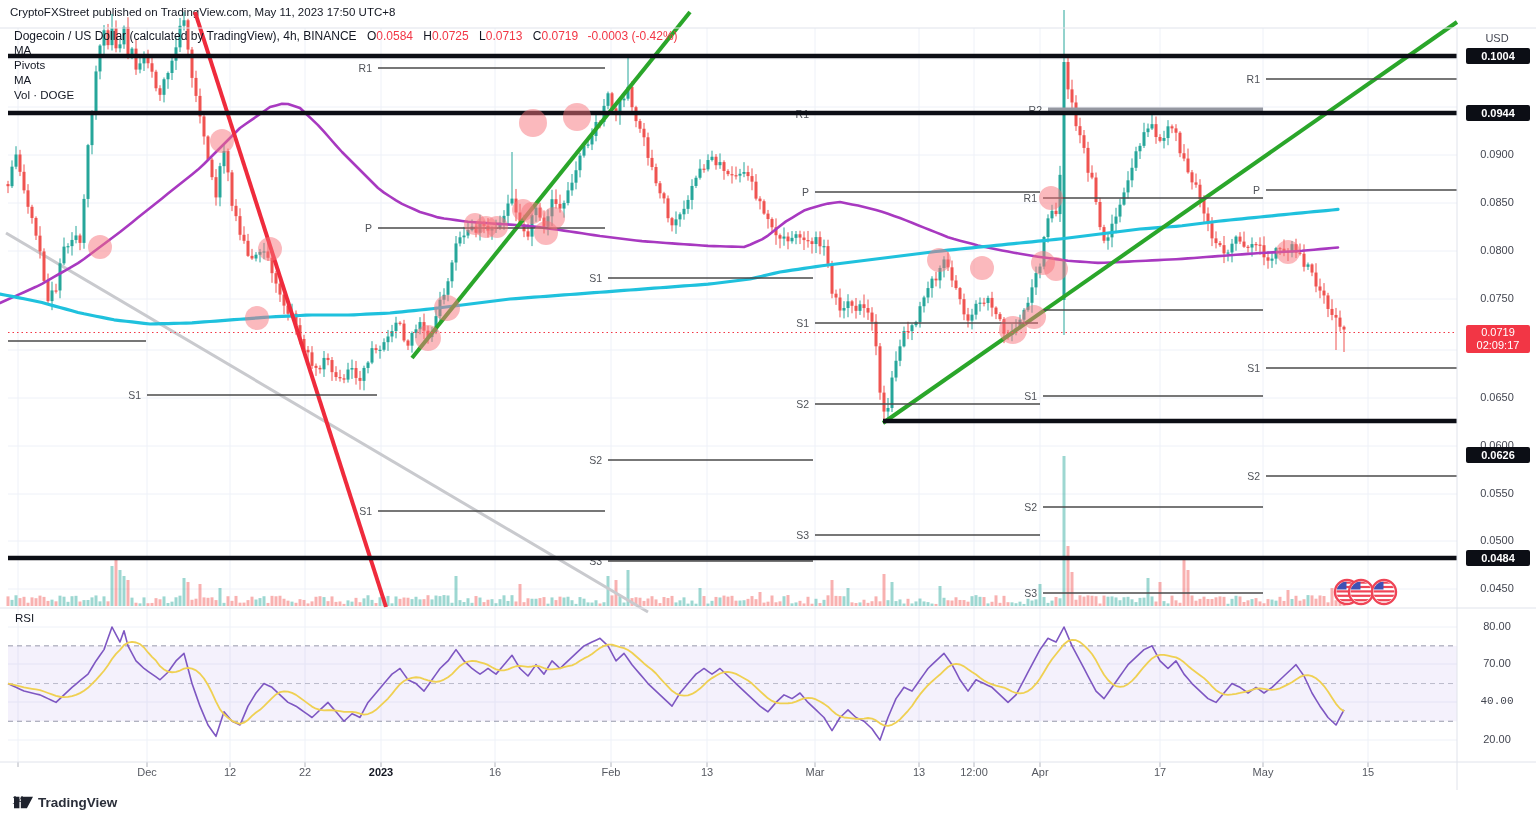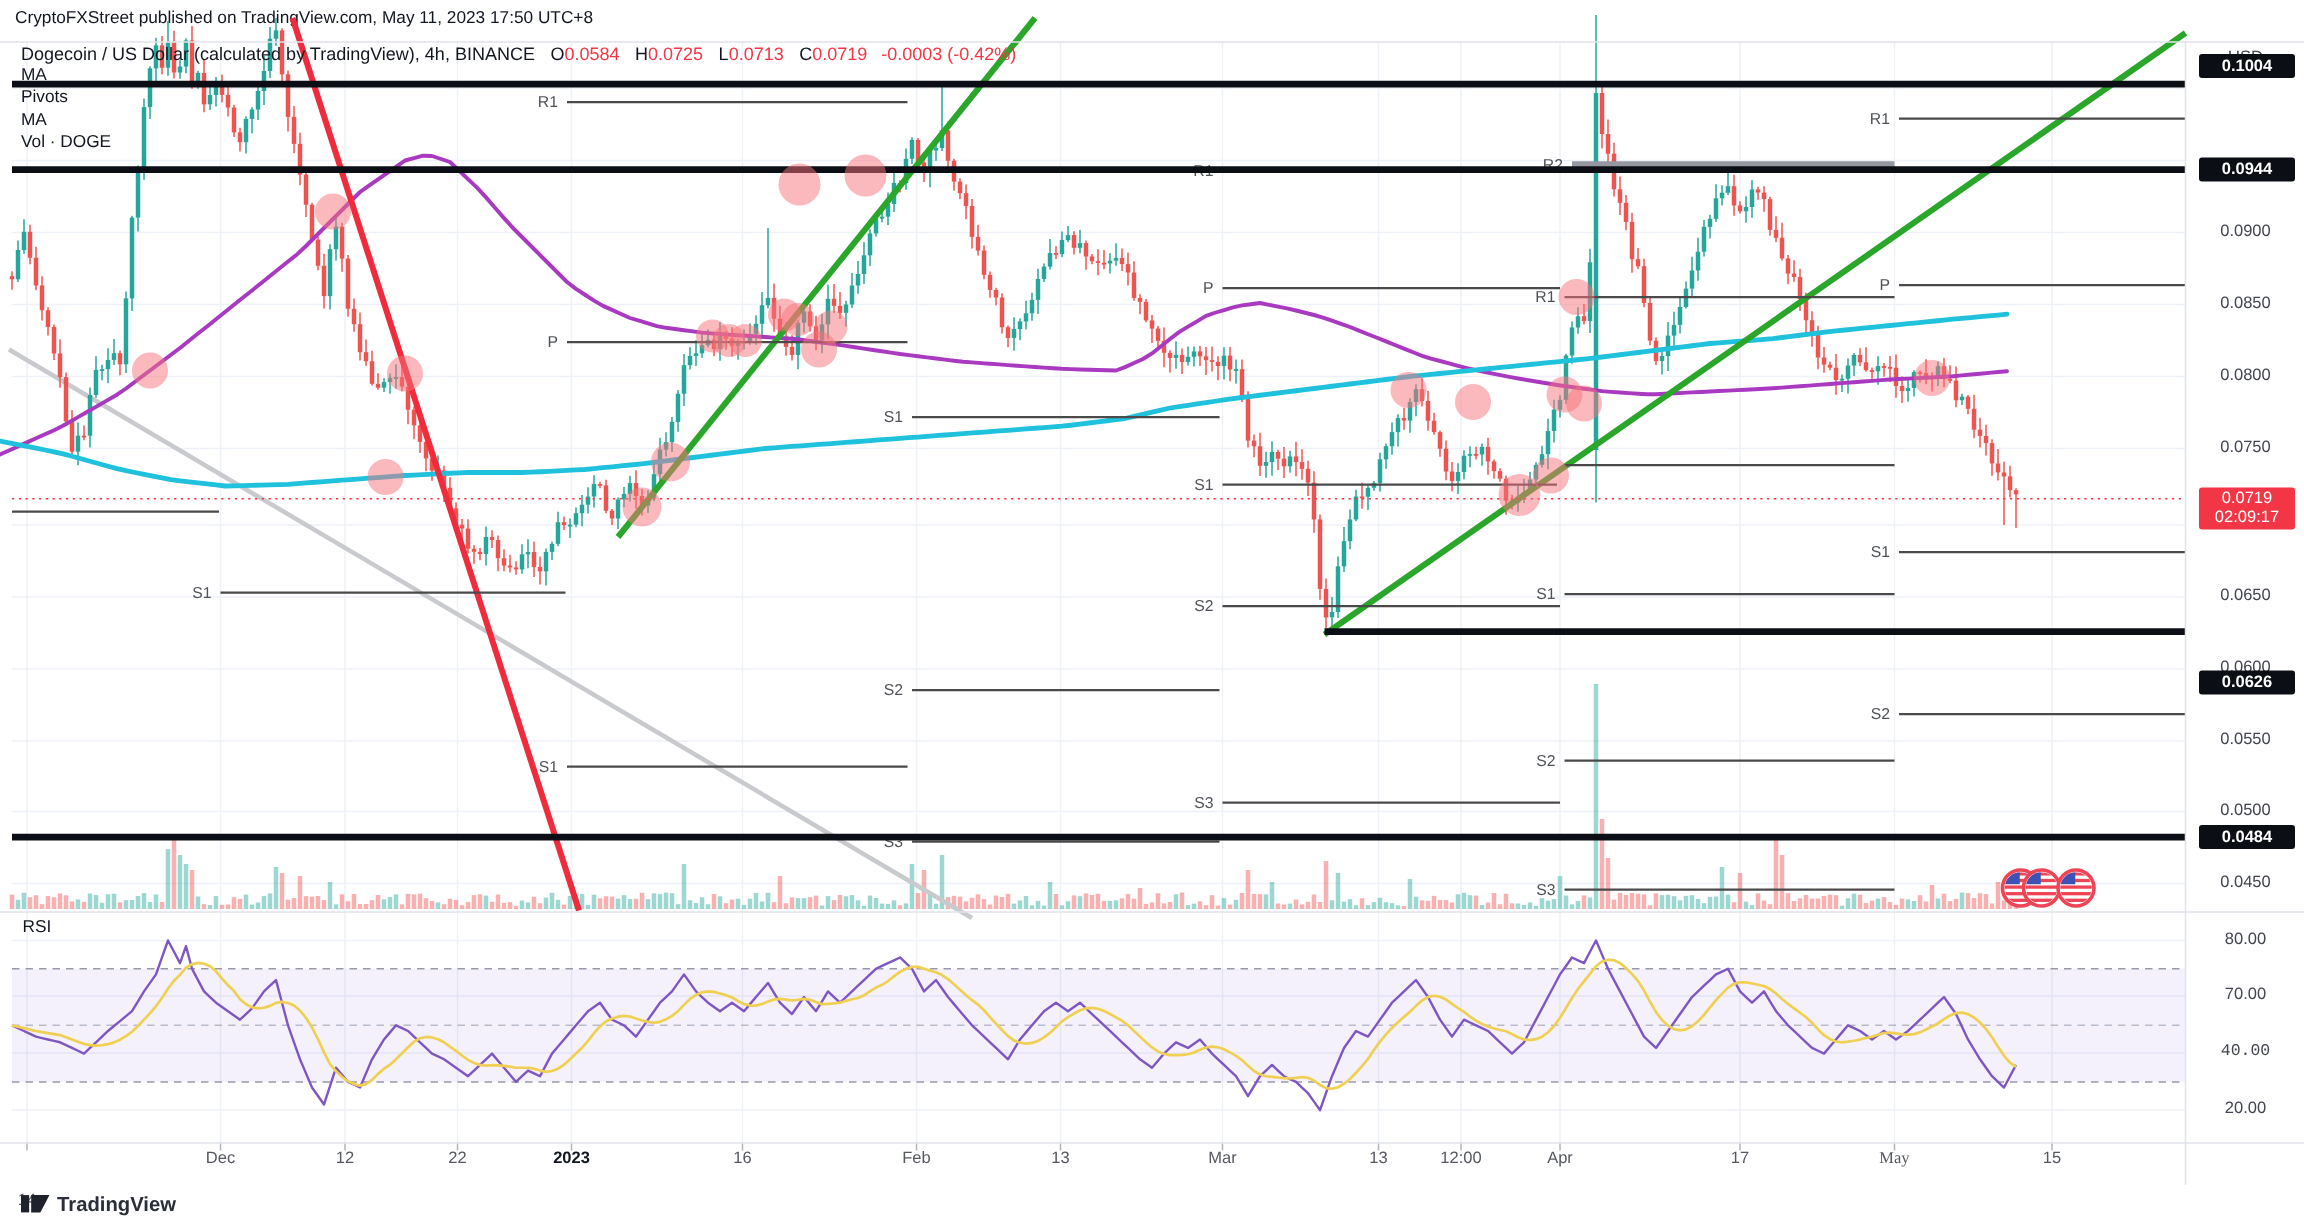--- a/index.html
+++ b/index.html
@@ -1261,25 +1261,25 @@
       <div class="ttick" style="left: 305px;">22</div>
       <div class="ttick b" style="left: 381px;">2023</div>
       <div class="ttick" style="left: 495px;">16</div>
       <div class="ttick" style="left: 611px;">Feb</div>
       <div class="ttick" style="left: 707px;">13</div>
       <div class="ttick" style="left: 815px;">Mar</div>
       <div class="ttick" style="left: 919px;">13</div>
       <div class="ttick" style="left: 974px;">12:00</div>
       <div class="ttick" style="left: 1040px;">Apr</div>
       <div class="ttick" style="left: 1160px;">17</div>
-      <div class="ttick" style="left: 1263px; font-family: Liberation Serif, serif;">May</div>
+      <div class="ttick" style="left: 1263px;">May</div>
       <div class="ttick" style="left: 1368px;">15</div>
     </div>
   <div id="badges">
-      <div class="badge" style="top: 36px;">0.1004</div>
+      <div class="badge" style="top: 48px;">0.1004</div>
       <div class="badge" style="top: 105px;">0.0944</div>
       <div class="badge" style="top: 401px; margin-top: 46px;">0.0626</div>
       <div class="badge" style="top: 550px;">0.0484</div>
       <div class="badge red" style="top: 325px;">
         <span>0.0719</span>
         <span>02:09:17</span>
       </div>
     </div>
 
   <div id="logo">

